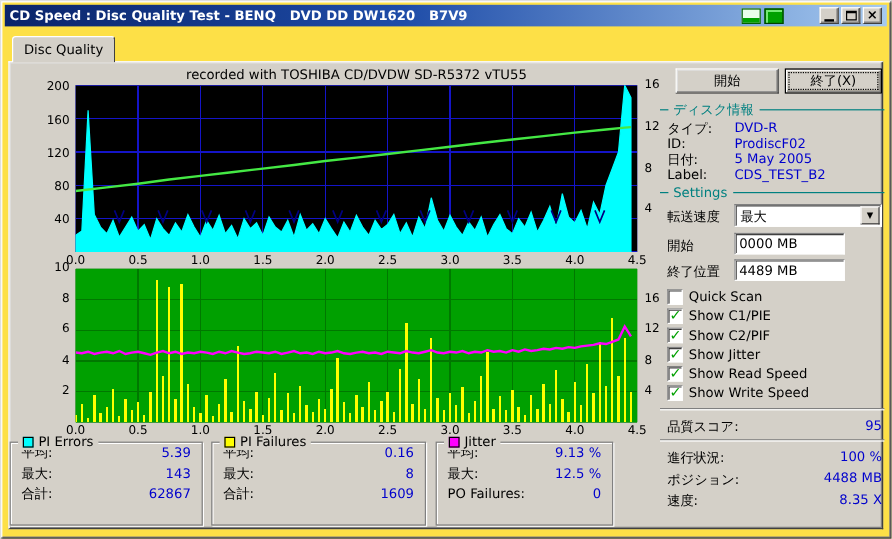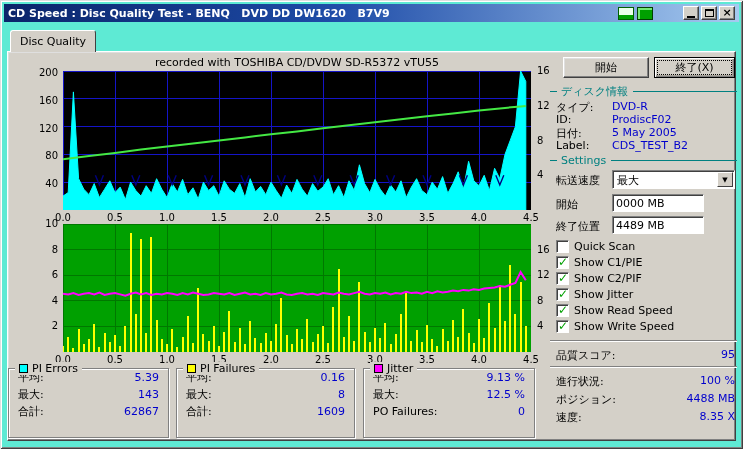--- a/index.html
+++ b/index.html
@@ -1,18 +1,18 @@
 <!DOCTYPE html>
 <html><head>
 <meta charset="utf-8">
 <style>
   *{box-sizing:border-box;margin:0;padding:0}
   html,body{width:743px;height:449px}
   body{font-family:"DejaVu Sans","Liberation Sans",sans-serif;font-size:11px;color:#000}
-  .window{position:relative;width:743px;height:449px;background:#5eead4;overflow:hidden;
+  .window{position:relative;width:743px;height:449px;background:#fde047;overflow:hidden;
     box-shadow:inset 1px 1px 0 #dfdfdf,inset -1px -1px 0 #404040,inset 2px 2px 0 #ffffff,inset -2px -2px 0 #808080}
   
   .titlebar{position:absolute;left:4px;top:4px;width:735px;height:18px;display:flex;align-items:center;
     padding:0 4px;background:linear-gradient(90deg,#0a246a 0%,#1e4ca8 45%,#a6caf0 100%);color:#fff}
   .title-text{flex:1;font-weight:bold;font-size:11px;white-space:pre;overflow:hidden}
   .ticon{display:inline-block;width:16px;height:13px;margin-left:3px}
   .ticon1{background:#eaffea;border:1px solid #006000;box-shadow:inset 0 -4px 0 #00a000}
   .ticon2{background:#00a000;border:1px solid #004000;box-shadow:inset 2px 2px 0 #74e874}
   .winbtns{display:flex;margin-left:28px}
   .wbtn{width:16px;height:14px;margin-left:2px;background:#d4d0c8;border:1px solid;border-color:#fff #404040 #404040 #fff;
@@ -41,21 +41,21 @@
   .val-blue{color:#0000cc}
   .rval{position:absolute;left:620px;width:115px;text-align:right;color:#0000cc;white-space:nowrap}
   .combo{position:absolute;left:612px;top:170px;width:123px;height:19px;background:#fff;display:flex;
     border:1px solid;border-color:#808080 #fff #fff #808080;box-shadow:inset 1px 1px 0 #404040}
   .combo-text{flex:1;padding:2px 0 0 4px;font-size:11px}
   .combo-btn{width:16px;height:15px;margin:1px;background:#d4d0c8;border:1px solid;border-color:#fff #404040 #404040 #fff;
     display:flex;align-items:center;justify-content:center;font-size:7px;color:#000}
   .field{position:absolute;left:612px;width:92px;height:18px;background:#fff;border:1px solid;
     border-color:#808080 #fff #fff #808080;box-shadow:inset 1px 1px 0 #404040;font-size:11px;padding:1px 3px;
     font-family:"DejaVu Sans","Liberation Sans",sans-serif;color:#000}
-  .cbrow{position:absolute;left:556px;display:flex;height:14px}
+  .cbrow{position:absolute;left:556px;display:flex;align-items:center;height:14px}
   .cb{width:13px;height:13px;background:#fff;border:1px solid;border-color:#808080 #fff #fff #808080;
     box-shadow:inset 1px 1px 0 #404040;position:relative}
   .cb.checked::after{content:"✓";position:absolute;left:1px;top:-2px;font-size:12px;font-weight:bold;color:#00a000}
   .cbrow .lbl{margin-left:5px;white-space:nowrap}
   .sep{position:absolute;left:550px;width:187px;height:2px;border-top:1px solid #808080;border-bottom:1px solid #fff}
   .statbox{position:absolute;top:368px;height:70px;border:1px solid #808080;box-shadow:inset 1px 1px 0 #fff,1px 1px 0 #fff}
   .statbox .legend{position:absolute;top:-7px;left:6px;background:#d4d0c8;padding:0 4px;display:flex;align-items:center;gap:4px;font-size:11px;white-space:nowrap}
   .legend .sq{display:inline-block;width:9px;height:9px;border:1px solid #000}
   .statbox .srow{display:flex;justify-content:space-between;padding:0 9px;height:17px;align-items:center}
   .statbox .srow:first-of-type{margin-top:12px}
@@ -259,21 +259,21 @@
     <div class="srow">
         <span>最大:</span>
         <span class="val-blue">8</span>
       </div>
     <div class="srow">
         <span>合計:</span>
         <span class="val-blue">1609</span>
       </div>
   </div>
 
-  <div class="statbox" style="left:363px;width:172px">
+  <div class="statbox" style="left:363px;width:148px">
     <div class="legend">
       <span class="sq" style="background: rgb(255, 0, 255);"></span>
       <span>Jitter</span>
     </div>
     <div class="srow">
         <span>平均:</span>
         <span class="val-blue">9.13 %</span>
       </div>
     <div class="srow">
         <span>最大:</span>

